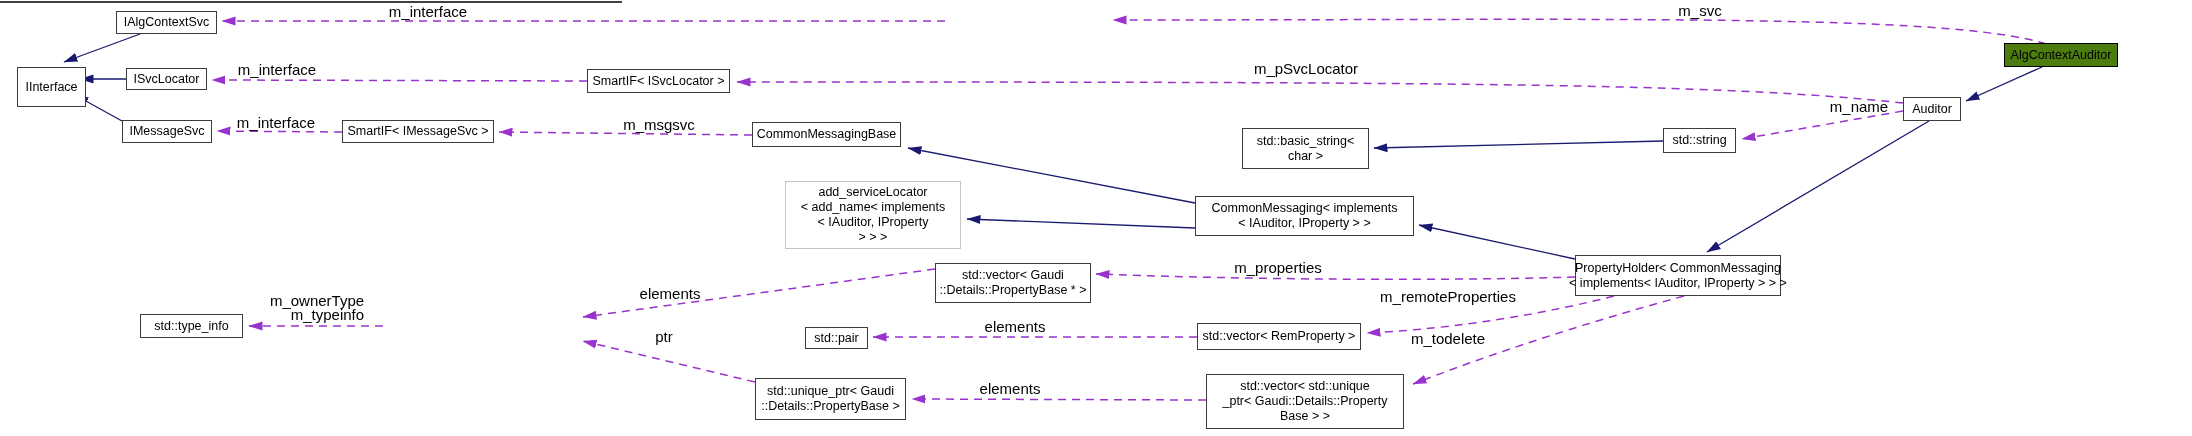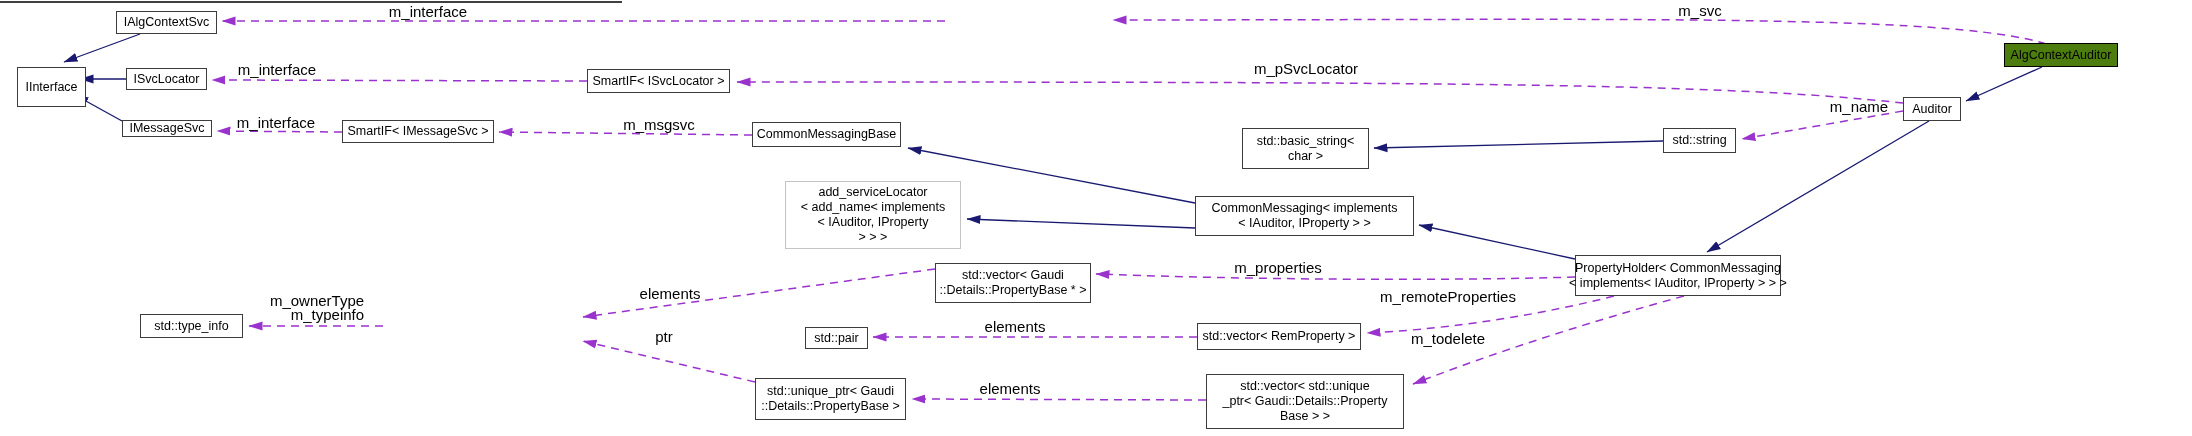--- a/index.html
+++ b/index.html
@@ -73,21 +73,21 @@
     <path d="M935,269 L583,317" stroke="#9a32cd" stroke-width="1.5" stroke-dasharray="8,6" fill="none" marker-end="url(#arrow-purple)"></path>
     <path d="M1197,337 L873,337" stroke="#9a32cd" stroke-width="1.5" stroke-dasharray="8,6" fill="none" marker-end="url(#arrow-purple)"></path>
     <path d="M1206,400 L912,399" stroke="#9a32cd" stroke-width="1.5" stroke-dasharray="8,6" fill="none" marker-end="url(#arrow-purple)"></path>
     <path d="M755,382 L583,341" stroke="#9a32cd" stroke-width="1.5" stroke-dasharray="8,6" fill="none" marker-end="url(#arrow-purple)"></path>
     <path d="M383,326 L249,326" stroke="#9a32cd" stroke-width="1.5" stroke-dasharray="8,6" fill="none" marker-end="url(#arrow-purple)"></path>
   </svg>
 
   <div class="node" style="left:116px;top:11px;width:101px;height:23px">IAlgContextSvc</div>
   <div class="node" style="left:17px;top:67px;width:69px;height:40px">IInterface</div>
   <div class="node" style="left:126px;top:68px;width:81px;height:22px">ISvcLocator</div>
-  <div class="node" style="left:122px;top:120px;width:90px;height:17px">IMessageSvc</div>
+  <div class="node" style="left:122px;top:120px;width:90px;height:23px">IMessageSvc</div>
   <div class="node" style="left:342px;top:120px;width:152px;height:23px">SmartIF&lt; IMessageSvc &gt;</div>
   <div class="node" style="left:587px;top:69px;width:143px;height:24px">SmartIF&lt; ISvcLocator &gt;</div>
   <div class="node" style="left:752px;top:122px;width:149px;height:25px">CommonMessagingBase</div>
   <div class="node node--truncated" style="left:785px;top:181px;width:176px;height:68px">add_serviceLocator
 &lt; add_name&lt; implements
 &lt; IAuditor, IProperty
 &gt; &gt; &gt;</div>
   <div class="node" style="left:1195px;top:196px;width:219px;height:40px">CommonMessaging&lt; implements
 &lt; IAuditor, IProperty &gt; &gt;</div>
   <div class="node" style="left:1242px;top:128px;width:127px;height:41px">std::basic_string&lt;

